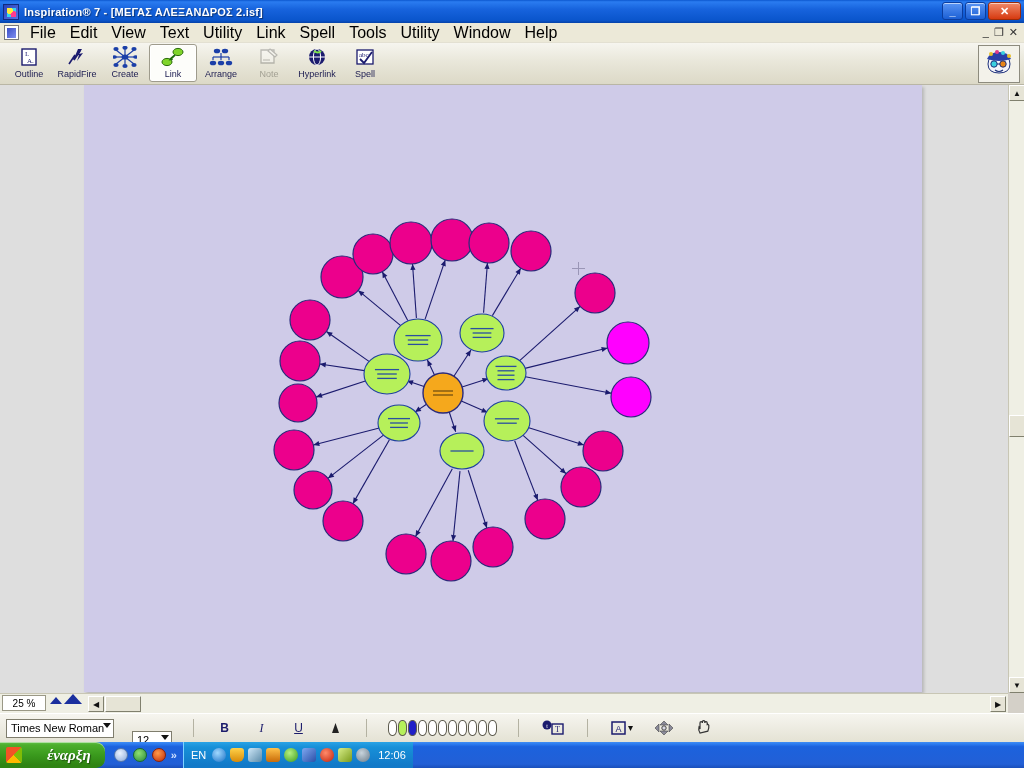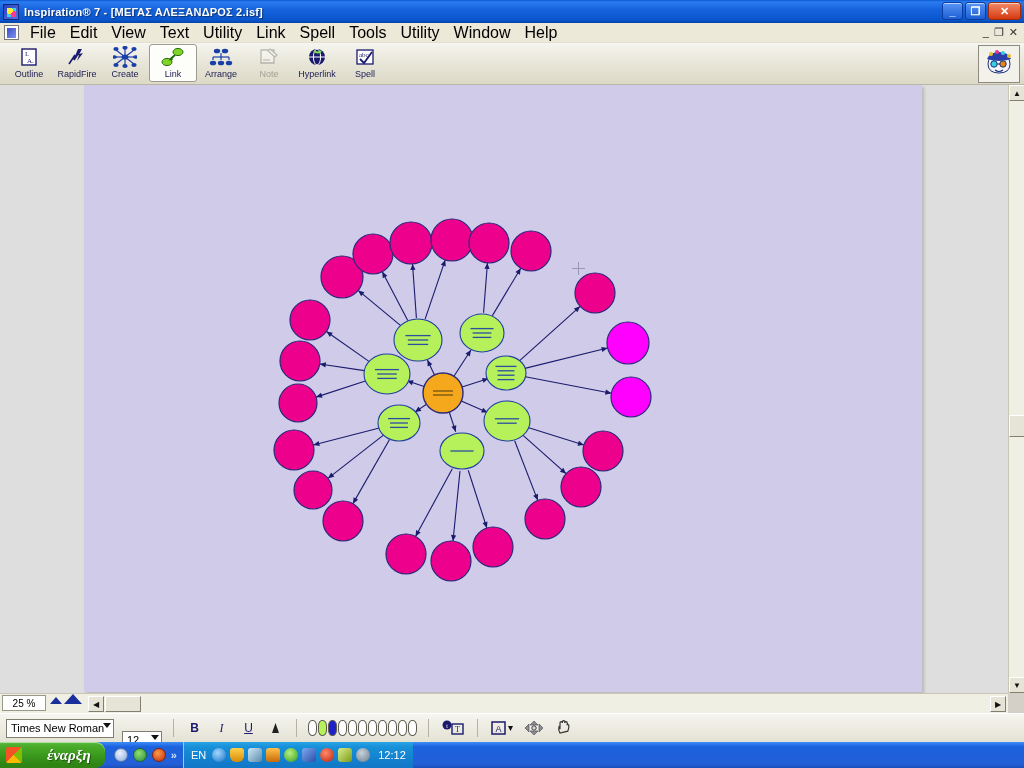--- a/index.html
+++ b/index.html
@@ -136,21 +136,21 @@
   }
   .zoomicons{position:absolute;left:50px;top:694px;display:flex;gap:2px;align-items:flex-end;}
   .mtn{width:0;height:0;border-left:9px solid transparent;border-right:9px solid transparent;border-bottom:10px solid #1a2f9e;}
   .mtn.sm{border-left-width:6px;border-right-width:6px;border-bottom-width:7px;}
 
   
   .formatbar{
     position:absolute;left:0;top:713px;width:1024px;height:29px;
     background:linear-gradient(180deg,#f6f5ef,#e4e2d4);
     border-top:1px solid #fff;
-    display:flex;align-items:center;padding-left:6px;gap:8px;
+    display:flex;align-items:center;padding-left:6px;gap:18px;
   }
   .combo{
     height:19px;background:#fff;border:1px solid #7f7d6d;
     display:flex;align-items:center;font-size:11px;padding-left:4px;color:#000;
     position:relative;
   }
   .combo .arw{
     position:absolute;right:2px;top:3px;width:0;height:0;
     border-left:4px solid transparent;border-right:4px solid transparent;border-top:5px solid #111;
   }
@@ -610,17 +610,17 @@
       <div class="lang">EN</div>
       <div class="tico-r" style="background:radial-gradient(circle at 40% 35%,#9fd8ff,#1a6fc4);border-radius:50%;"></div>
       <div class="tico-r" style="background:linear-gradient(180deg,#ffd24a,#d88a08);border-radius:3px 3px 6px 6px;"></div>
       <div class="tico-r" style="background:linear-gradient(135deg,#cfe8f8,#5a8aa8);"></div>
       <div class="tico-r" style="background:linear-gradient(180deg,#ffc24a,#c86a08);"></div>
       <div class="tico-r" style="background:radial-gradient(circle at 40% 35%,#b4f080,#3a9a1a);border-radius:50%;"></div>
       <div class="tico-r" style="background:linear-gradient(135deg,#7fa8f0,#2a4fa8);"></div>
       <div class="tico-r" style="background:radial-gradient(circle at 40% 35%,#ff8a6a,#c0200a);border-radius:50%;"></div>
       <div class="tico-r" style="background:linear-gradient(135deg,#d8ef8a,#7a9a1a);"></div>
       <div class="tico-r" style="background:radial-gradient(circle at 40% 35%,#c8d4dc,#6a7a88);border-radius:50%;"></div>
-      <div class="clock">12:12</div>
+      <div class="clock">12:06</div>
     </div>
   </div>
 
 </div>
 
 </body></html>

